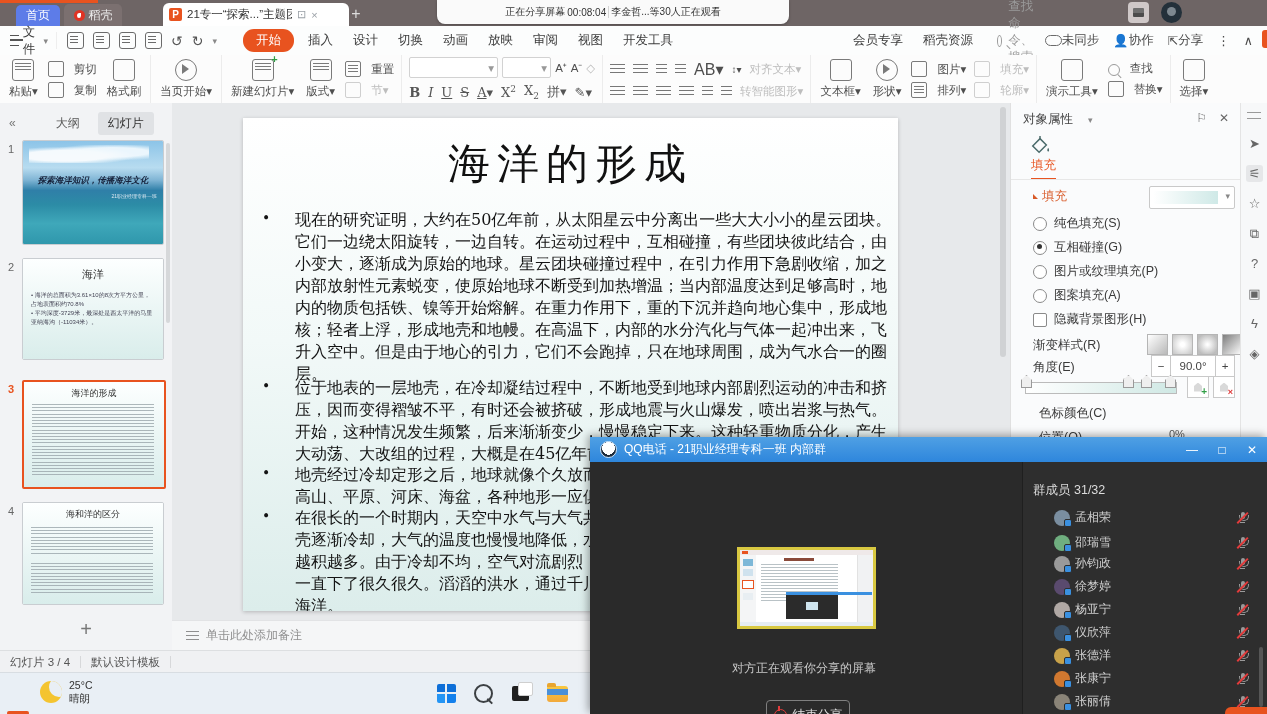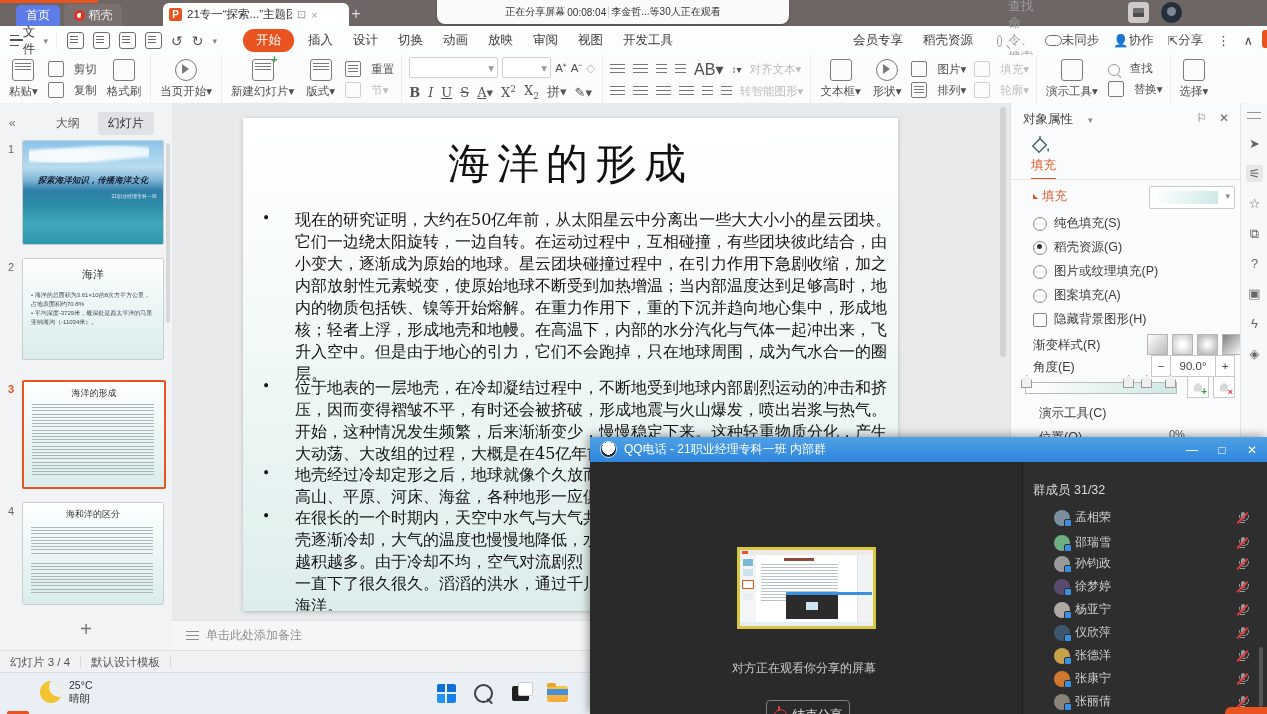--- a/index.html
+++ b/index.html
@@ -605,21 +605,21 @@
       <span class="prev"></span>
         <span class="dar">▾</span>
     </div>
 
     <div class="prow" style="top:112px;">
         <span class="radio"></span>
         <span>纯色填充(S)</span>
       </div>
     <div class="prow" style="top:136px;">
         <span class="radio on"></span>
-        <span>稻壳资源(G)</span>
+        <span>互相碰撞(G)</span>
       </div>
     <div class="prow" style="top:160px;">
         <span class="radio"></span>
         <span>图片或纹理填充(P)</span>
       </div>
     <div class="prow" style="top:184px;">
         <span class="radio"></span>
         <span>图案填充(A)</span>
       </div>
     <div class="prow" style="top:208px;">
@@ -655,21 +655,21 @@
     <span class="stopbtn" style="left:176px;">
         <span class="minipenta"></span>
         <span class="plus-g">+</span>
       </span>
     <span class="stopbtn" style="left:202px;">
         <span class="minipenta"></span>
         <span class="x-r">×</span>
       </span>
 
     <div class="prow" style="top:302px;left:28px;">
-        <span>演示工具(C)</span>
+        <span>色标颜色(C)</span>
       </div>
     <div class="drop abs" style="left:138px;top:299px;width:84px;">
         <span class="dar">▾</span>
       </div>
 
     <div class="prow" style="top:326px;left:28px;">
         <span>位置(O)</span>
       </div>
     <span class="dial abs" style="left:138px;top:323px;"></span>
     <span class="abs" style="left:158px;top:325px;font-size:11px;color:#555;">0%</span>

